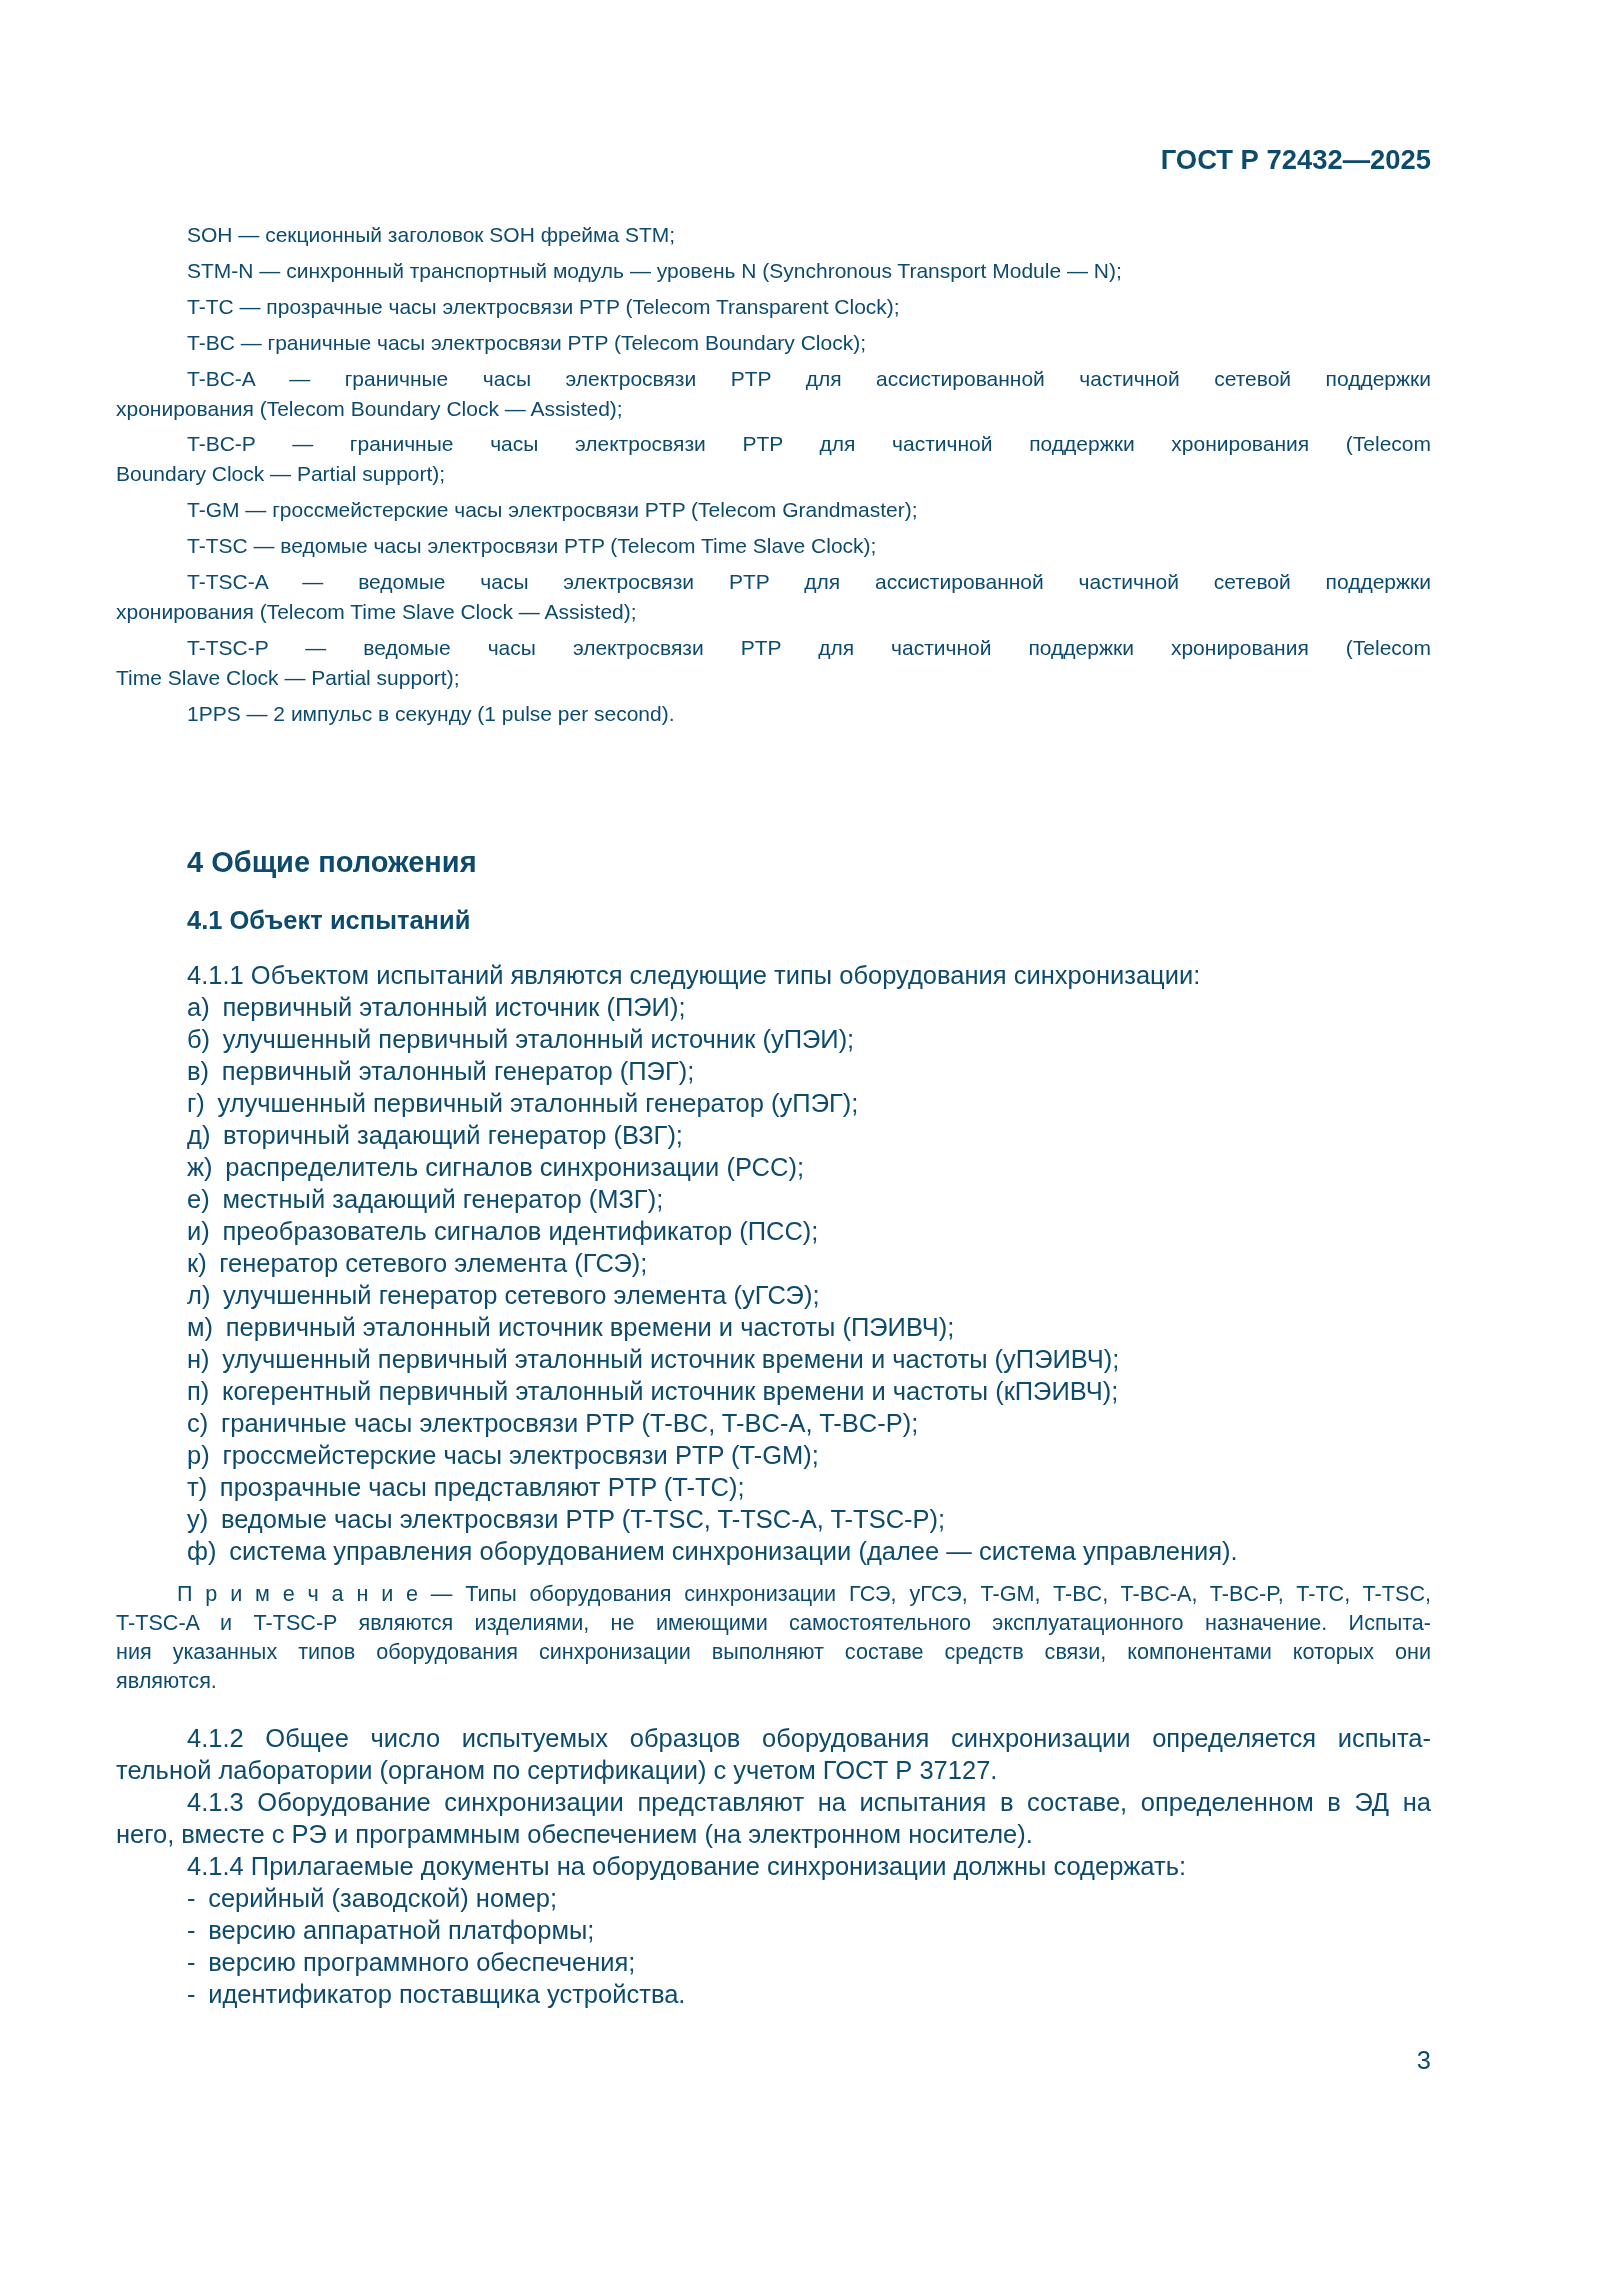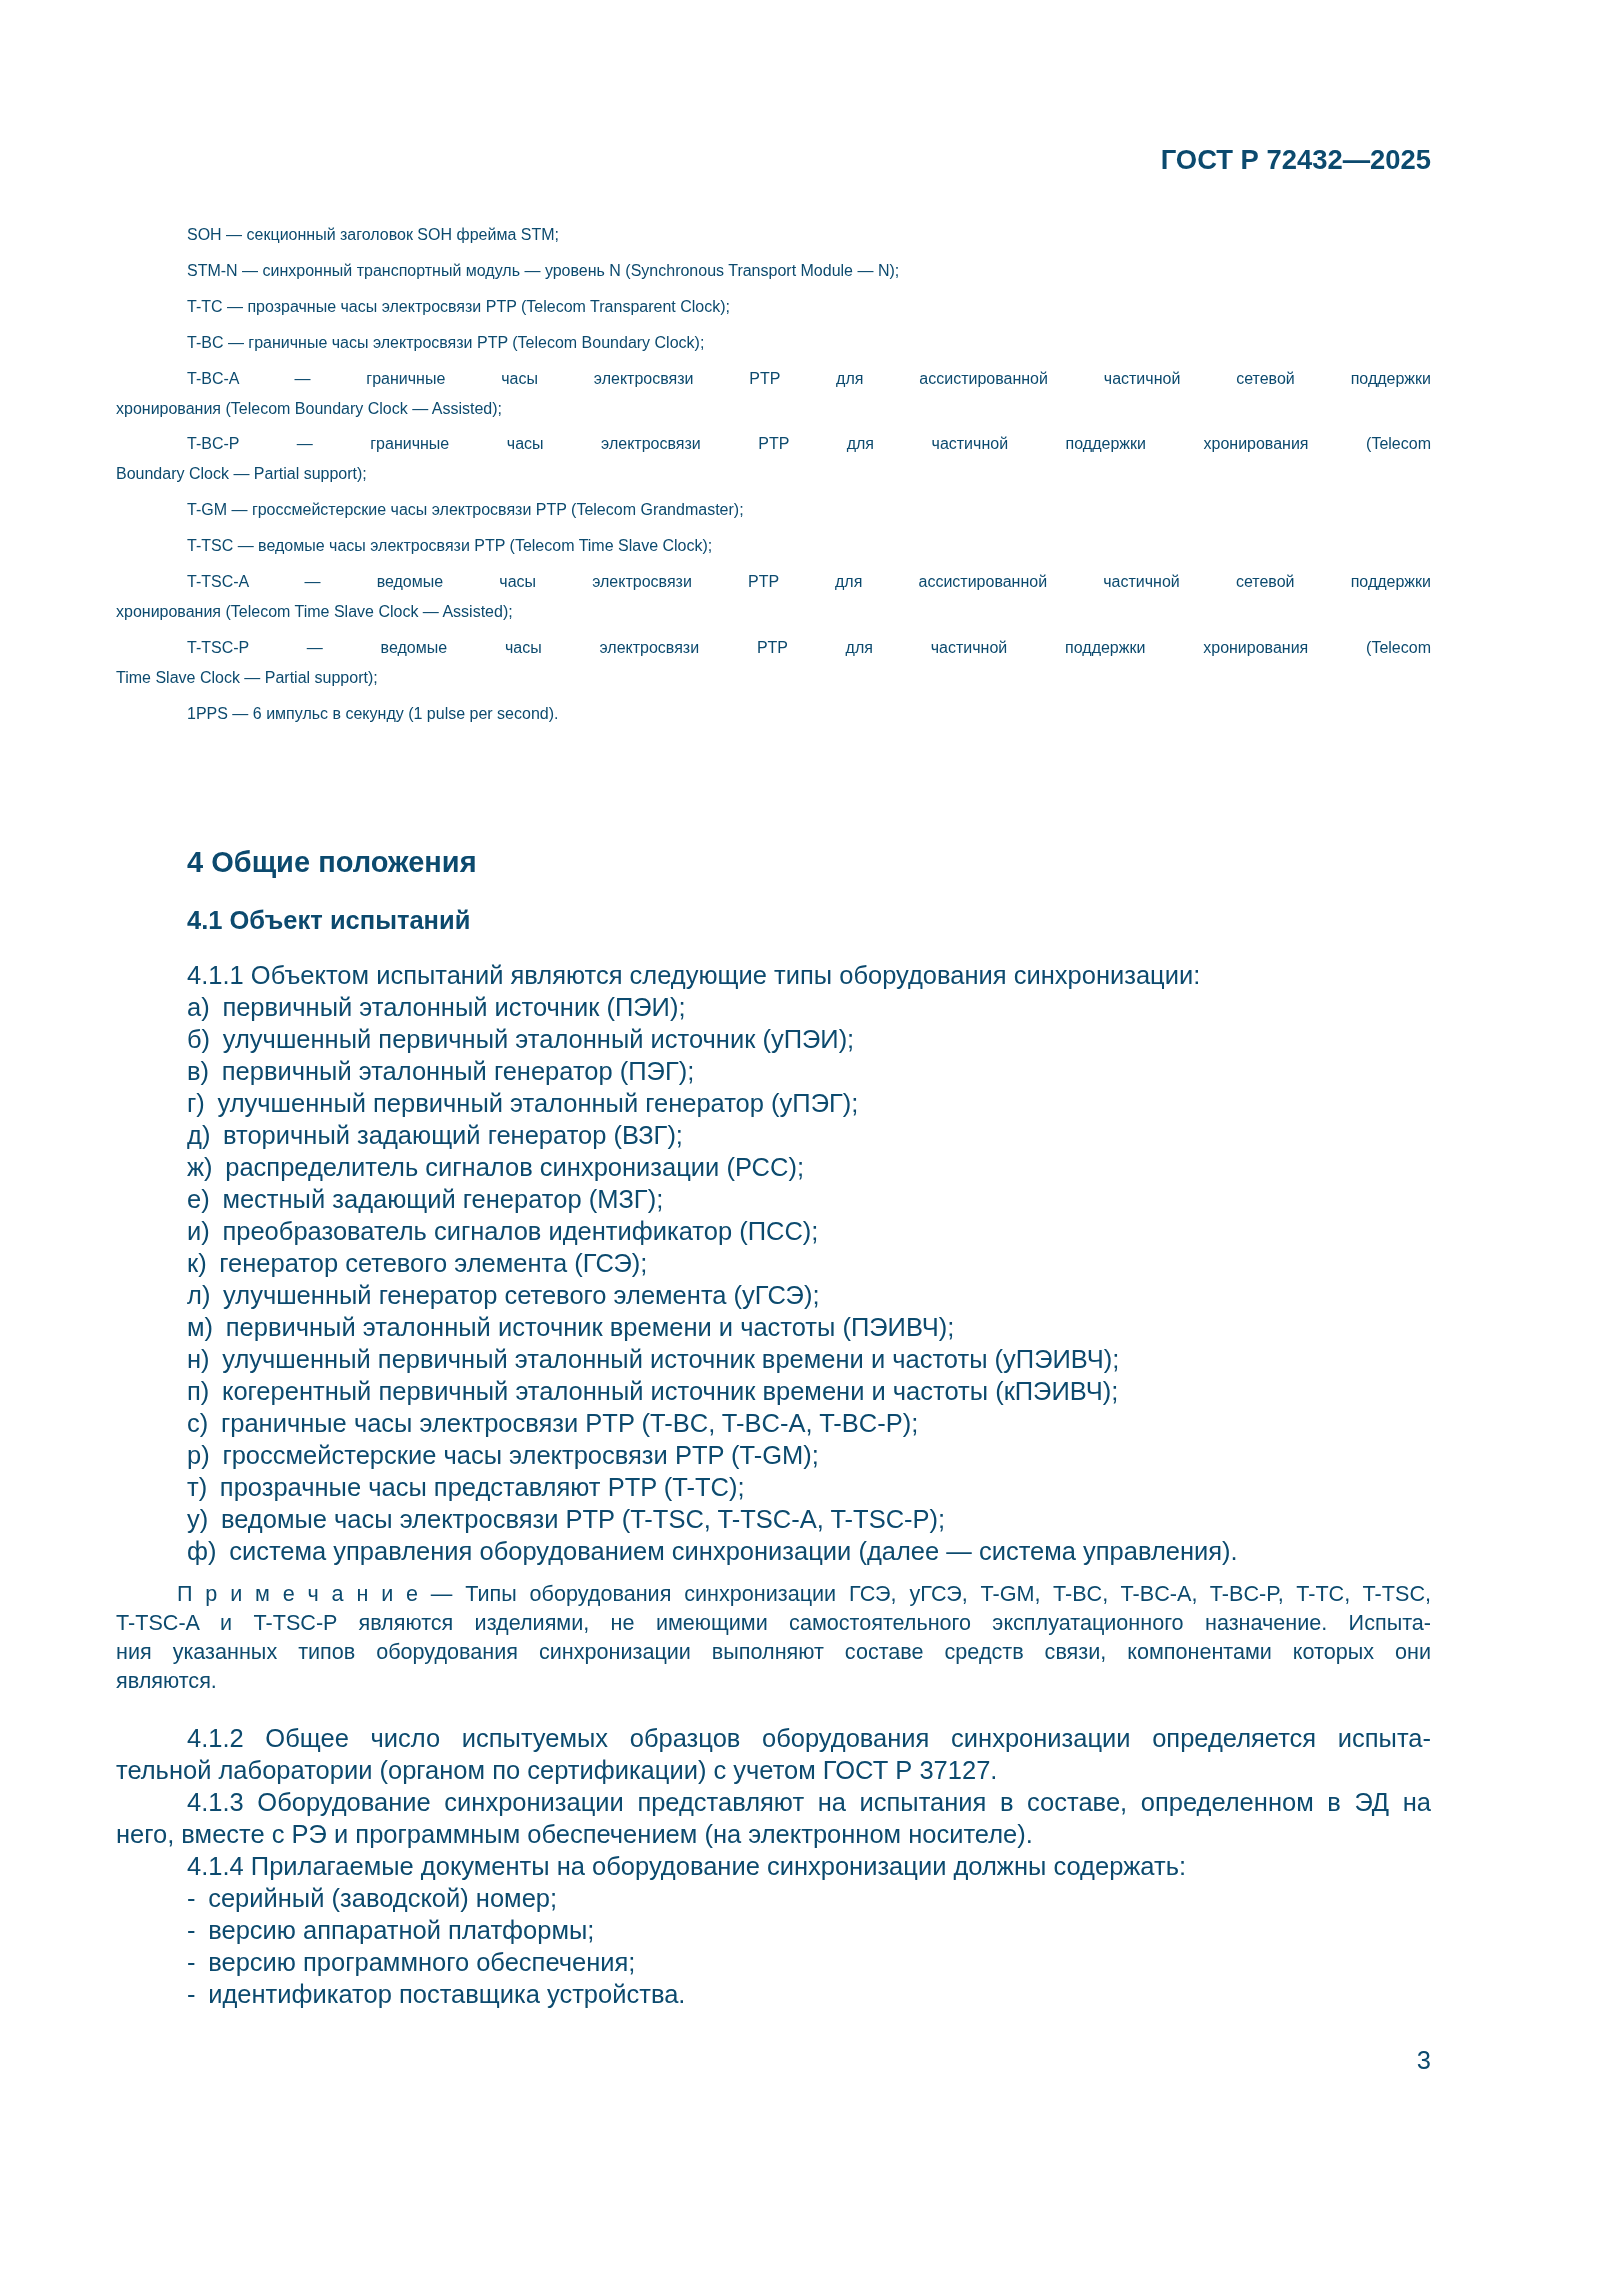--- a/index.html
+++ b/index.html
@@ -17,21 +17,21 @@
     margin: 143px 190px 0 116px;
     text-align: right;
     font-weight: bold;
     font-size: 27.4px;
     line-height: 33px;
   }
   .content { margin: 0 190px 0 116px; }
 
   
   .abbr { margin-top: 44px; }
-  .para { margin: 0 0 5.9px 0; font-size: 16px; line-height: 30px; }
+  .para { margin: 0 0 5.9px 0; font-size: 21px; line-height: 30px; }
   .ln { display: block; }
   .first { padding-left: 71px; }
   .just { text-align: justify; text-align-last: justify; }
 
   
   .h1 {
     margin: 115px 0 0 0;
     padding-left: 71px;
     font-size: 29px;
     line-height: 36px;
@@ -104,21 +104,21 @@
         </p>
       <p class="para">
           <span class="ln first just">T-TSC-A — ведомые часы электросвязи PTP для ассистированной частичной сетевой поддержки</span>
           <span class="ln">хронирования (Telecom Time Slave Clock — Assisted);</span>
         </p>
       <p class="para">
           <span class="ln first just">T-TSC-P — ведомые часы электросвязи PTP для частичной поддержки хронирования (Telecom</span>
           <span class="ln">Time Slave Clock — Partial support);</span>
         </p>
       <p class="para">
-          <span class="ln first">1PPS — 6 импульс в секунду (1 pulse per second).</span>
+          <span class="ln first">1PPS — 2 импульс в секунду (1 pulse per second).</span>
         </p>
     </section>
 
     <h1 class="h1">4 Общие положения</h1>
 
     <h2 class="h2">4.1 Объект испытаний</h2>
 
     <p class="clause mt23">
         <span class="ln first">4.1.1 Объектом испытаний являются следующие типы оборудования синхронизации:</span>
       </p>

